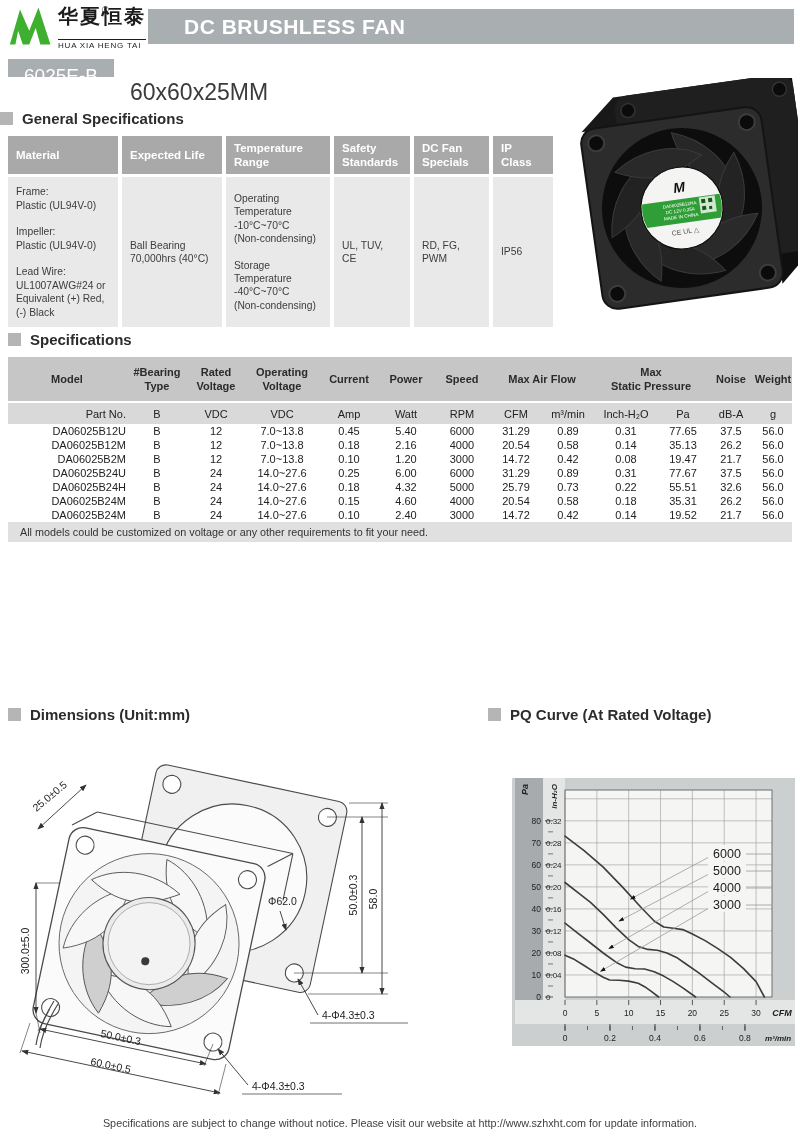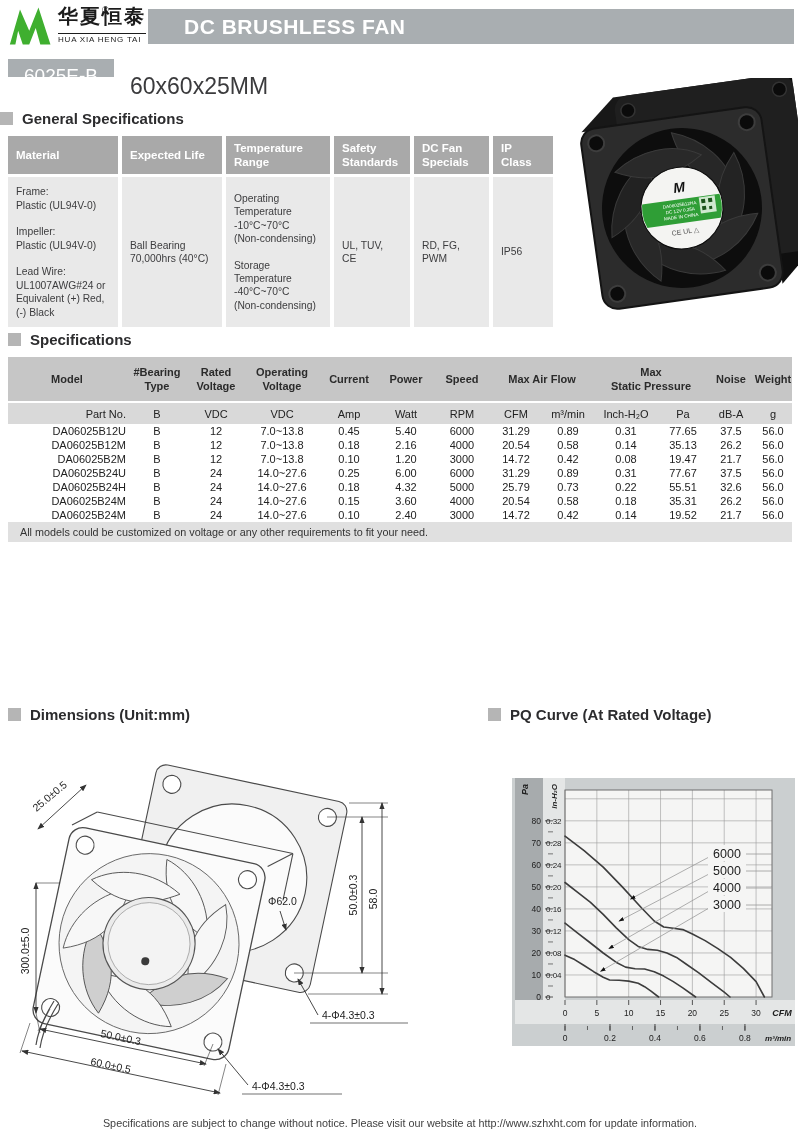--- a/index.html
+++ b/index.html
@@ -4,27 +4,27 @@
 <style>
   html,body{margin:0;padding:0}
   body{width:800px;height:1139px;position:relative;background:#fff;
        font-family:"Liberation Sans",sans-serif;color:#2e2e30;overflow:hidden}
   .abs{position:absolute}
   .pre{white-space:pre-line}
 
   
   .logo-wrap{left:8px;top:5px;width:140px;height:50px;display:flex;align-items:flex-start}
   .logo-cn{font-weight:bold;font-size:20px;letter-spacing:2px;color:#1c1c1c;line-height:22px}
-  .logo-en{font-size:8px;letter-spacing:.8px;color:#1c1c1c;border-top:1.5px solid #1c1c1c;padding-top:1px;margin-top:6px}
+  .logo-en{font-size:8px;letter-spacing:.8px;color:#1c1c1c;border-top:1.5px solid #1c1c1c;padding-top:1px;margin-top:12px}
   .logo-reg{font-size:9px;color:#1c1c1c;position:absolute;left:44px;top:0}
   .banner{left:148px;top:9px;width:646px;height:35px;background:#a9aeb1;color:#fff;
           font-size:21px;font-weight:bold;letter-spacing:.5px;line-height:35px;padding-left:36px;box-sizing:border-box}
   .badge{left:8px;top:59px;width:106px;height:18px;background:#a9aeb1;color:#fff;
          font-size:19px;text-align:center;line-height:33px}
-  .size-label{left:130px;top:70px;height:33px;font-size:23px;line-height:33px;color:#3b3b3d}
+  .size-label{left:130px;top:76px;height:33px;font-size:23px;line-height:33px;color:#3b3b3d}
 
   
   .sec{display:flex;align-items:center;gap:9px}
   .sec .sq{width:13px;height:13px;background:#b5b5b5}
   .sec .t{font-size:15px;font-weight:bold;color:#2c2c2e}
 
   
   .gs-table{left:8px;top:136px;width:546px;display:grid;
             grid-template-columns:110px 100px 104px 76px 75px 60px;grid-gap:3px 4px}
   .gs-th{background:#a9a9a9;color:#fff;font-size:11.5px;font-weight:bold;height:38px;
@@ -290,21 +290,21 @@
         <td>55.51</td>
         <td>32.6</td>
         <td>56.0</td>
       </tr>
       <tr>
         <td class="pn">DA06025B24M</td>
         <td>B</td>
         <td>24</td>
         <td>14.0~27.6</td>
         <td>0.15</td>
-        <td>3.60</td>
+        <td>4.60</td>
         <td>4000</td>
         <td>20.54</td>
         <td>0.58</td>
         <td>0.18</td>
         <td>35.31</td>
         <td>26.2</td>
         <td>56.0</td>
       </tr>
       <tr>
         <td class="pn">DA06025B24M</td>

